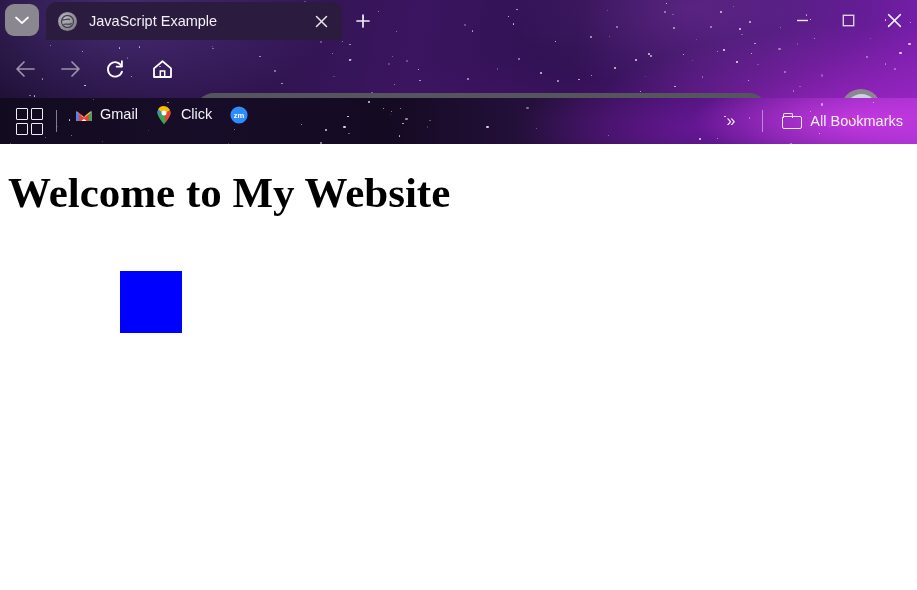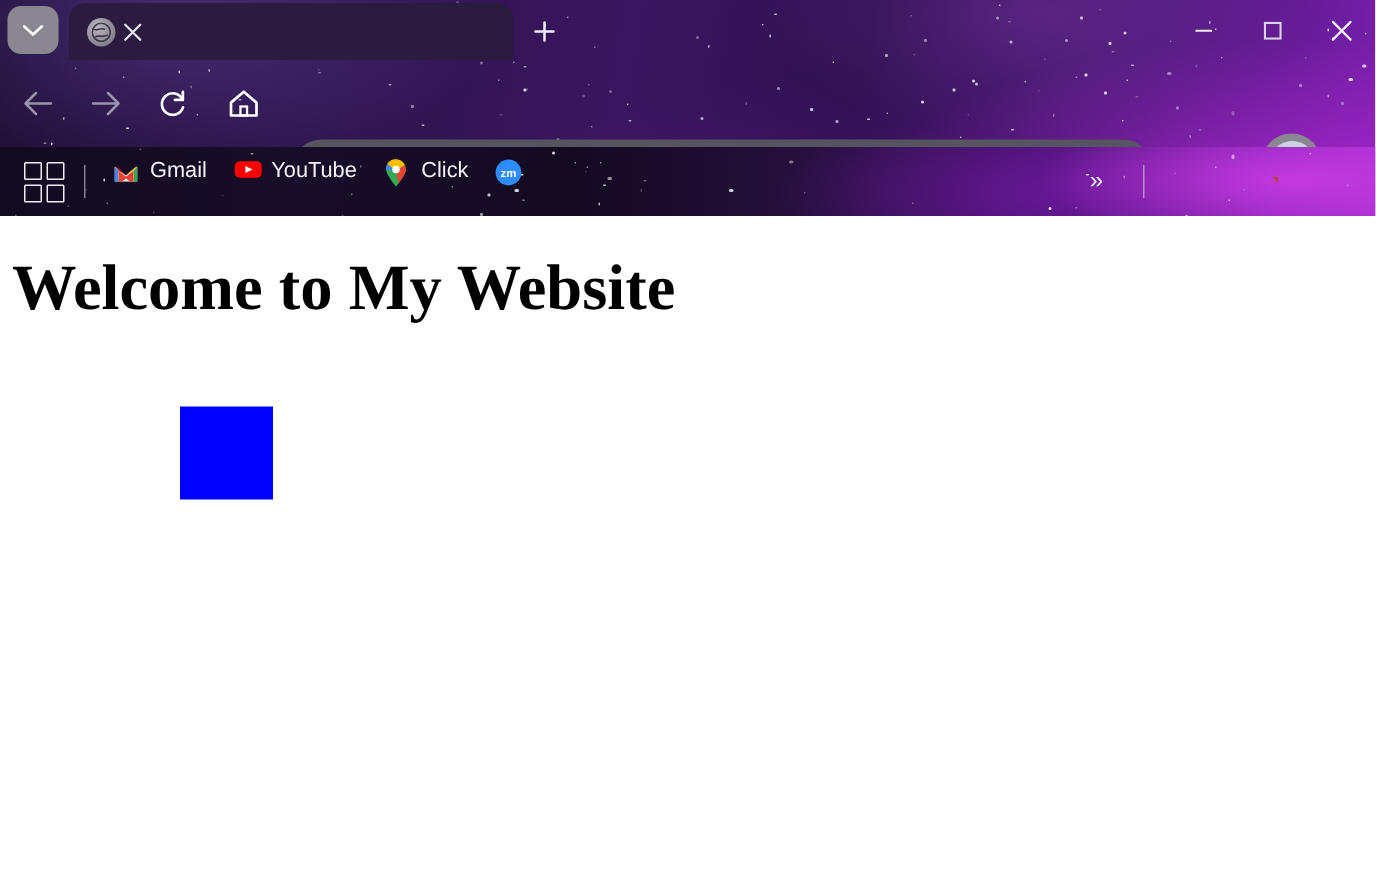--- a/index.html
+++ b/index.html
@@ -336,20 +336,21 @@
         </svg>
       </div>
 
       <div class="tab">
         <span class="tab-favicon">
           <svg width="13" height="13" viewBox="0 0 13 13">
             <circle cx="6.5" cy="6.5" r="6" fill="none" stroke="#3e3b47" stroke-width="1.1"></circle>
             <path d="M1.2 4.4 C4 6 6 3 9 4.6 M2.4 9.6 C5 8 6.6 10.4 10.8 8.4" fill="none" stroke="#3e3b47" stroke-width="1.1"></path>
           </svg>
         </span>
+        <span class="tab-title">JavaScript Example</span>
         <span class="tab-close">
           <svg width="13" height="13" viewBox="0 0 13 13">
             <path d="M1.5 1.5 L11.5 11.5 M11.5 1.5 L1.5 11.5" stroke="#e9e6ef" stroke-width="1.5" stroke-linecap="round"></path>
           </svg>
         </span>
       </div>
 
       <div class="new-tab-btn">
         <svg width="16" height="16" viewBox="0 0 16 16">
           <path d="M8 2 V14 M2 8 H14" stroke="#eeebf4" stroke-width="1.7" stroke-linecap="round"></path>
@@ -510,29 +511,20 @@
               <path d="M1.5 3.2 L1.5 13 L4 13 L4 6 Z" fill="#4285f4"></path>
               <path d="M16.5 3.2 L16.5 13 L14 13 L14 6 Z" fill="#34a853"></path>
               <path d="M1.5 2.4 L9 8.6 L4 6 Z" fill="#c5221f"></path>
               <path d="M16.5 2.4 L9 8.6 L14 6 Z" fill="#fbbc04"></path>
               <path d="M4 6 L9 9.6 L14 6 L14 13 L11.6 13 L9 11 L6.4 13 L4 13 Z" fill="#ea4335"></path>
             </svg>
           </span>
           <span class="bm-label">Gmail</span>
         </div>
 
-        <div class="bm-item">
-          <span class="bm-ico">
-            <svg width="19" height="14" viewBox="0 0 19 14">
-              <rect x="0.5" y="1.5" width="18" height="11" rx="3.2" fill="#ff0000"></rect>
-              <path d="M7.6 4.6 L12.4 7 L7.6 9.4 Z" fill="#ffffff"></path>
-            </svg>
-          </span>
-          <span class="bm-label">YouTube</span>
-        </div>
 
         <div class="bm-item">
           <span class="bm-ico">
             <svg width="16" height="19" viewBox="0 0 16 19">
               <path d="M8 18.4 C8 18.4 14.6 10.6 14.6 7 A6.6 6.6 0 0 0 1.4 7 C1.4 10.6 8 18.4 8 18.4 Z" fill="#34a853"></path>
               <path d="M2.1 3.4 A6.6 6.6 0 0 1 13.9 4.2 L8 8 Z" fill="#fbbc04"></path>
               <path d="M13.9 4.2 A6.6 6.6 0 0 1 14.6 7 C14.6 9.3 11.6 13.6 9.6 16.2 L8 8 Z" fill="#ea4335"></path>
               <path d="M1.4 7 A6.6 6.6 0 0 1 2.1 3.4 L8 8 Z" fill="#4285f4"></path>
               <circle cx="8" cy="7" r="2.5" fill="#ffffff"></circle>
             </svg>
@@ -546,20 +538,24 @@
               <circle cx="9" cy="9" r="8.6" fill="#2d8cff"></circle>
               <text x="9" y="12.3" text-anchor="middle" font-family="Liberation Sans, sans-serif" font-size="7.6" font-weight="bold" fill="#ffffff">zm</text>
             </svg>
           </span>
         </div>
       </div>
 
       <div class="bm-overflow">»</div>
       <div class="bm-sep" style="left:762px"></div>
 
+      <div class="bm-all">
+        <span class="folder-ico"></span>
+        <span class="bm-label">All Bookmarks</span>
+      </div>
     </div>
   </div>
 
   <div class="page" style="background: rgb(255, 255, 255);">
     <div class="page-h1">Welcome to My Website</div>
 
     <div class="blue-box" style="background: rgb(0, 0, 255); width: 62px; height: 62px;"></div>
 
   </div>
 

